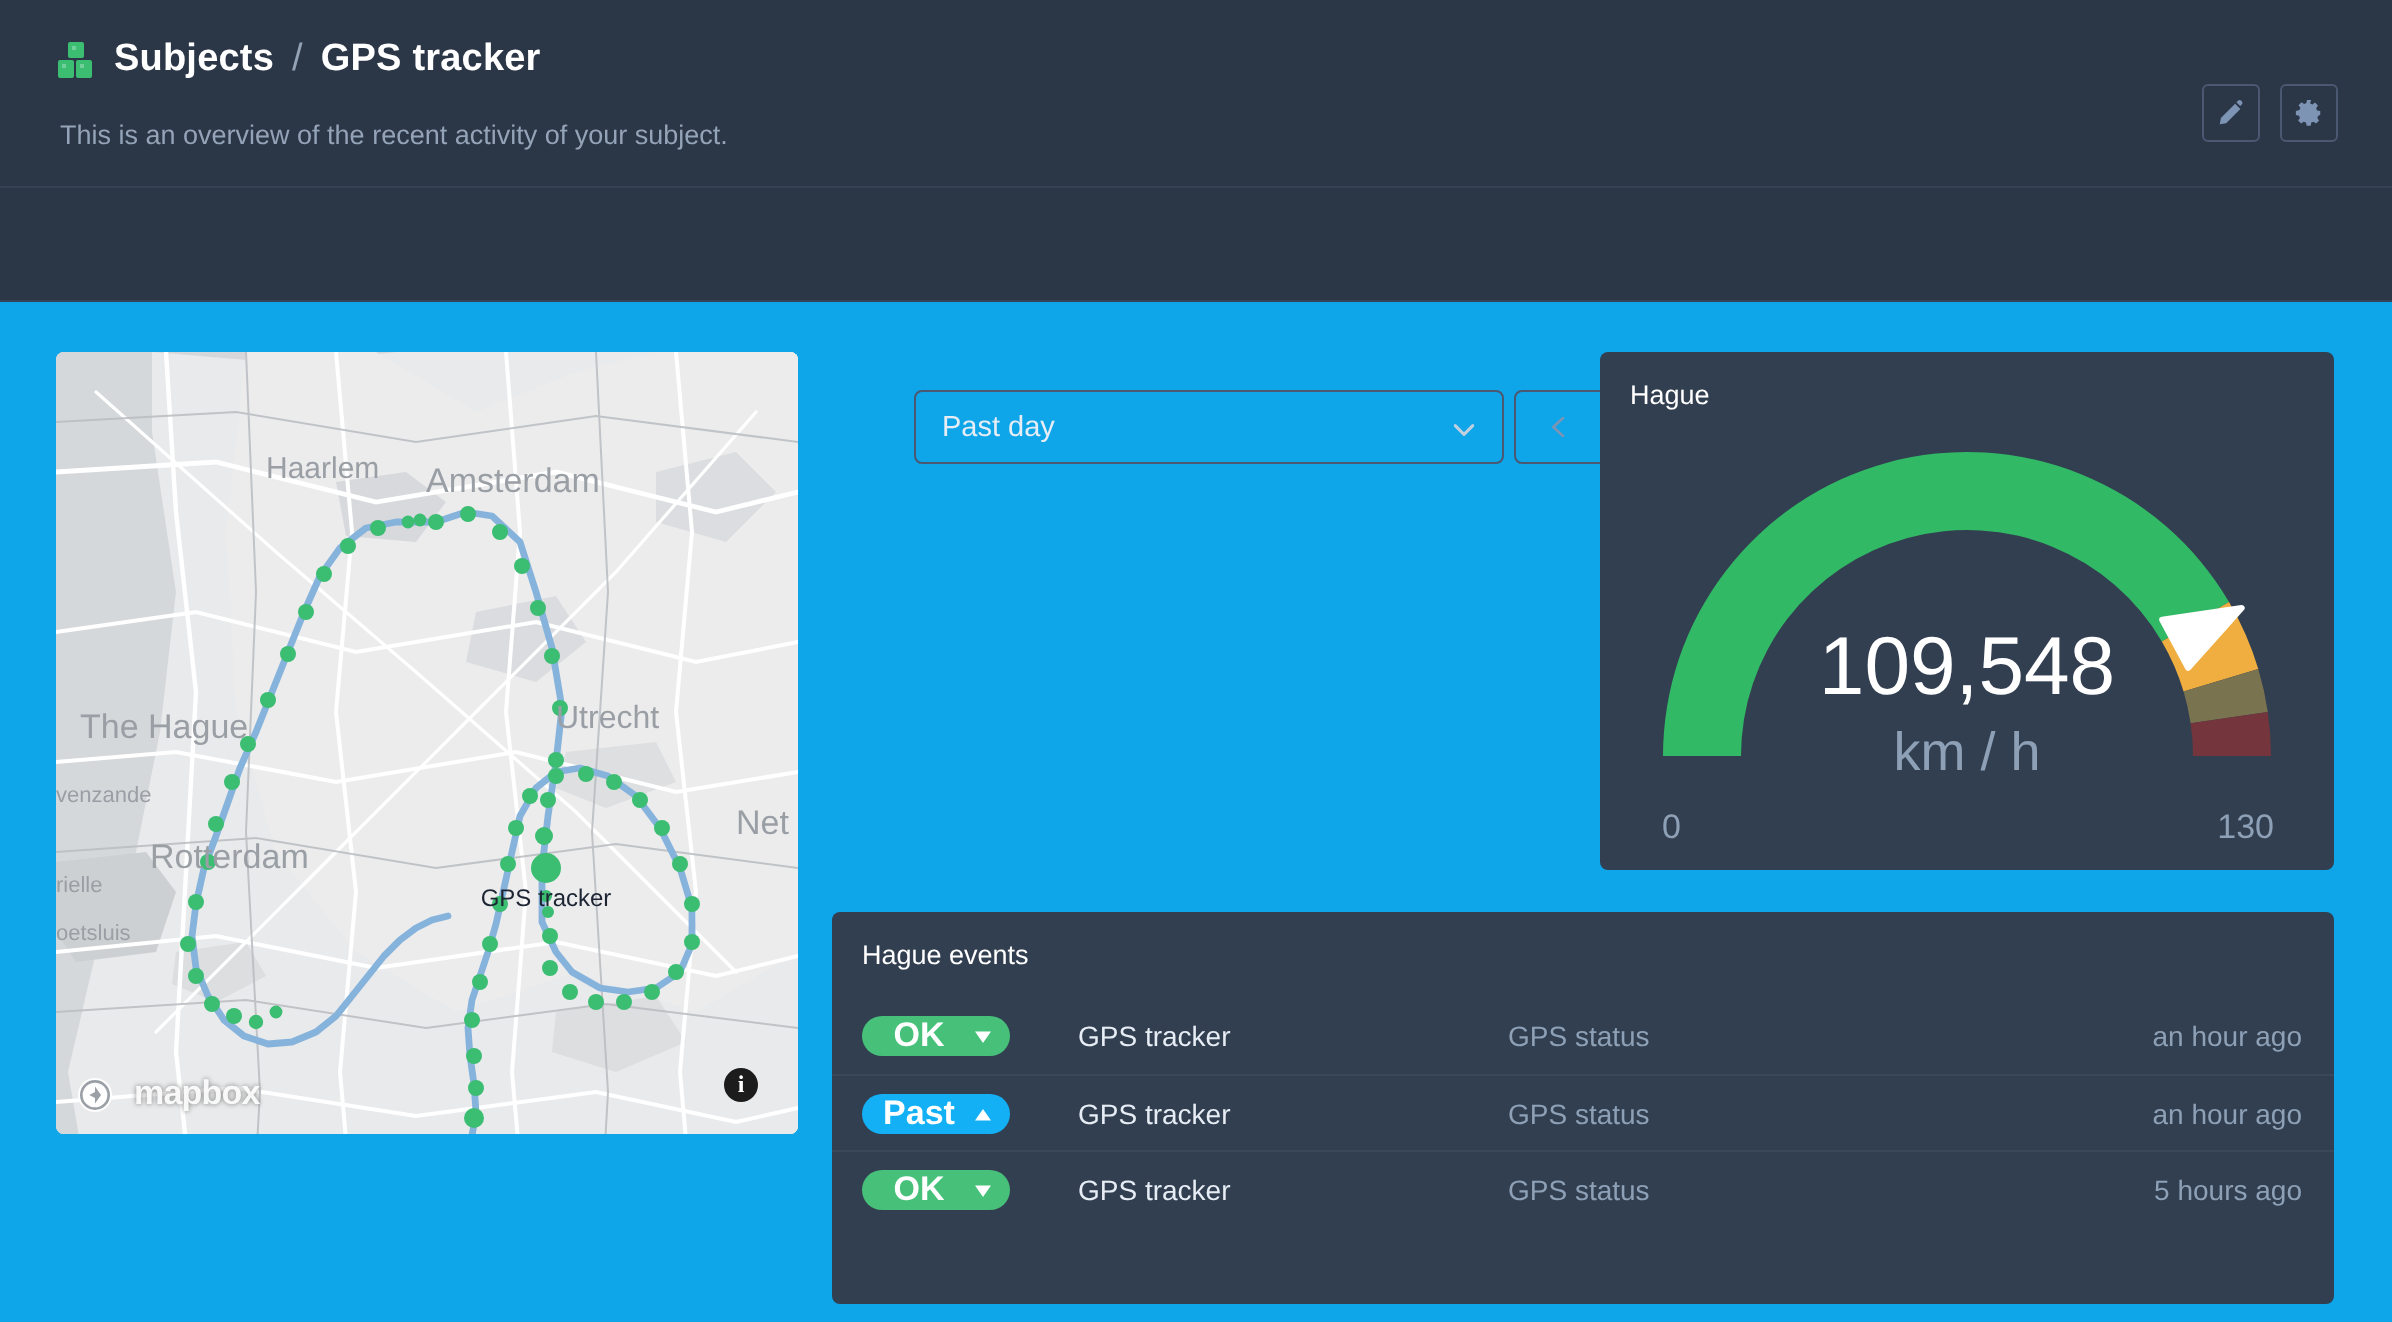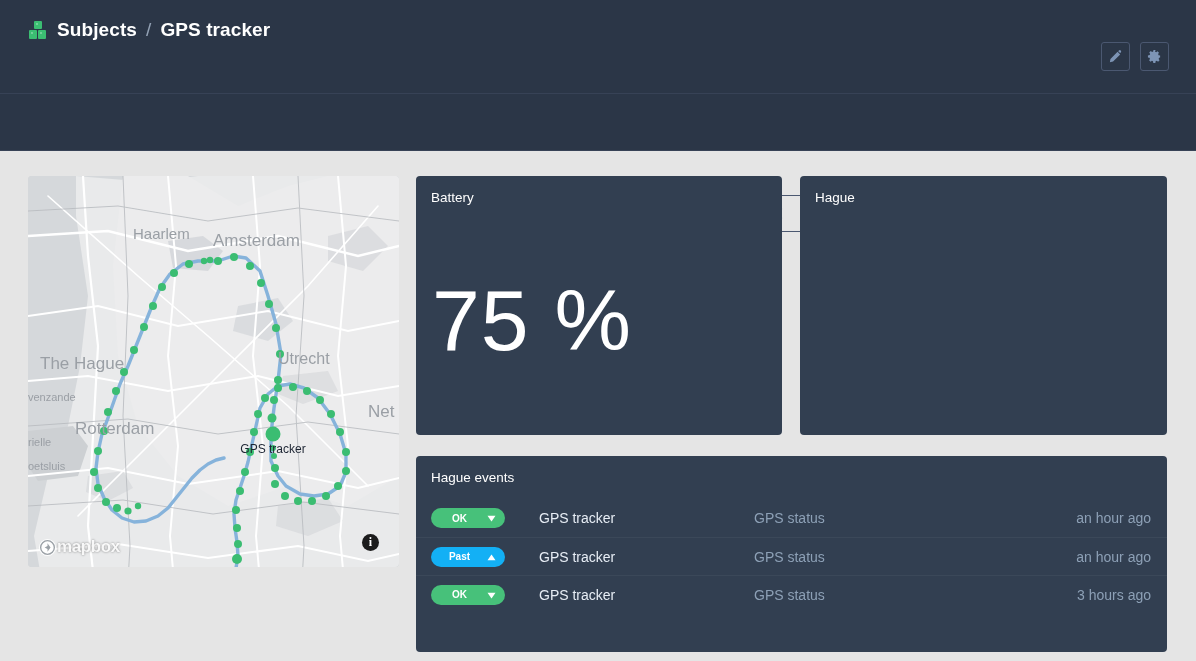--- a/index.html
+++ b/index.html
@@ -5,21 +5,21 @@
   * { box-sizing: border-box; }
   html, body {
     margin: 0; padding: 0;
     width: 1196px; height: 661px;
     background: #2b3647;
     font-family: "Liberation Sans", sans-serif;
     overflow: hidden;
   }
 
   
-  #app { position: relative; width: 1196px; height: 661px; background: #e5e5e5; padding-left: 27px; }
+  #app { position: relative; width: 1196px; height: 661px; background: #0ea5e9; padding-left: 27px; }
 
   .header {
     position: absolute; left: 0; top: 0; width: 1196px; height: 94px;
     background: #2b3647;
     border-bottom: 1px solid #374256;
   }
   .breadcrumb {
     position: absolute; left: 28px; top: 19px;
     display: flex; align-items: center; gap: 9px;
     font-size: 19px; font-weight: bold; color: #ffffff;
@@ -90,21 +90,21 @@
     font-size: 13.5px; color: #ffffff;
   }
 
   
   #map-card { left: 28px; top: 176px; width: 371px; height: 391px; background: #d3d6d9;
               overflow: hidden; border-radius: 4px; }
   #map-svg { position: absolute; left: 0; top: 0; }
   .map-label { font-family: "Liberation Sans", sans-serif; fill: #9a9fa5; }
   .mapbox-attrib {
     position: absolute; left: 10px; bottom: 9px; height: 22px;
-    display: flex; align-items: center; gap: 0;
+    display: flex; align-items: center; gap: 10px;
   }
   .mapbox-word {
     font-size: 17px; font-weight: bold; color: rgba(255,255,255,.92);
     letter-spacing: -0.4px;
     text-shadow: 0 0 2px rgba(0,0,0,.28), 0 0 3px rgba(0,0,0,.22);
   }
   .info-dot {
     position: absolute; right: 20px; bottom: 16px; width: 17px; height: 17px;
     border-radius: 50%; background: #1c1c1c; color: #fff; font-size: 12px;
     font-weight: bold; display: flex; align-items: center; justify-content: center;
@@ -145,21 +145,21 @@
     border-top: 1px solid #3b4859; padding: 0 16px 0 15px;
   }
   .event-row:first-child { border-top: none; }
   .badge {
     width: 74px; height: 20px; border-radius: 10px; flex: 0 0 auto;
     display: flex; align-items: center; justify-content: space-between;
     padding: 0 9px 0 0; position: relative; cursor: pointer;
   }
   .badge .btext {
     position: absolute; left: 0; right: 17px; text-align: center;
-    font-size: 10px; font-weight: bold; color: #ffffff;
+    font-size: 17px; font-weight: bold; color: #ffffff;
   }
   .badge .barrow { position: absolute; right: 9px; top: 7px; }
   .event-name { margin-left: 34px; width: 215px; font-size: 14px; color: #e7edf5; }
   .event-type { flex: 1; font-size: 14px; color: #8da0b6; }
   .event-time { font-size: 14px; color: #8da0b6; text-align: right; }
 </style>
 </head>
 <body>
 
 <div id="app">
@@ -171,20 +171,21 @@
           <i class="b2"></i>
           <i class="b3"></i>
         <i class="d" style="left:8px;top:3px;"></i>
         <i class="d" style="left:3px;top:12px;"></i>
         <i class="d" style="left:12px;top:12px;"></i>
       </span>
       <span>Subjects</span>
       <span class="crumb-sep">/</span>
       <span class="crumb-current">GPS tracker</span>
     </div>
+    <div class="subtitle">This is an overview of the recent activity of your subject.</div>
 
     <div class="hdr-actions">
       <div class="icon-btn">
         <svg width="15" height="15" viewBox="0 0 16 16">
           <path d="M11.6 1.6a1.4 1.4 0 0 1 2 2l-.7.7-2-2 .7-.7zM10.2 3L2.6 10.6 2 14l3.4-.6L13 5.8 10.2 3z" fill="#7d94b5"></path>
         </svg>
       </div>
       <div class="icon-btn">
         <svg width="15" height="15" viewBox="0 0 16 16">
           <path fill="#7d94b5" d="M8 5.3A2.7 2.7 0 1 0 8 10.7 2.7 2.7 0 0 0 8 5.3zm0 4.2a1.5 1.5 0 1 1 0-3 1.5 1.5 0 0 1 0 3z"></path>
@@ -364,27 +365,40 @@
       <svg width="19" height="19" viewBox="0 0 20 20">
         <circle cx="10" cy="10" r="9" fill="rgba(255,255,255,.9)"></circle>
         <circle cx="10" cy="10" r="7.2" fill="none" stroke="#9aa0a6" stroke-width="1.4"></circle>
         <path d="M10 5.5 L13.2 10 L10 14.5 L10 11.6 L7 10 L10 8.4 Z" fill="#9aa0a6"></path>
       </svg>
       <span class="mapbox-word">mapbox</span>
     </div>
     <div class="info-dot">i</div>
   </div>
 
-  <div id="battery-card" class="card">
-    <div class="card-title">Battery</div>
-    <div id="battery-value">75 %</div>
-  </div>
 
   <div id="speed-card" class="card">
     <div class="card-title">Hague</div>
+    <div id="gauge-wrap">
+      <svg width="367" height="200" viewBox="0 0 367 200">
+        <g id="gauge-bands">
+            <path d="M 31.5 169.99999999999997 A 152 152 0 0 1 314.51938936576744 92.94210222033423 L 280.90257235744554 112.71353651906426 A 113 113 0 0 0 70.5 170 Z" fill="#32b965"></path>
+            <path d="M 314.51938936576744 92.94210222033423 A 152 152 0 0 1 329.15336602459325 126.53625688339925 L 291.7817786893358 137.68813834094811 A 113 113 0 0 0 280.90257235744554 112.71353651906426 Z" fill="#efae3f"></path>
+            <path d="M 329.15336602459325 126.53625688339925 A 152 152 0 0 1 333.90497271655977 148.03766446547837 L 295.3142231379688 153.672737398678 A 113 113 0 0 0 291.7817786893358 137.68813834094811 Z" fill="#7a7350"></path>
+            <path d="M 333.90497271655977 148.03766446547837 A 152 152 0 0 1 335.5 170 L 296.5 170 A 113 113 0 0 0 295.3142231379688 153.672737398678 Z" fill="#74363c"></path>
+          </g>
+        <g id="gauge-needle">
+            <path d="M 320.8310271519429 95.99872310971712 L 281.08955405016536 101.90243073141409 L 294.04438448282485 125.94391007688725 Z" fill="#ffffff" stroke="#ffffff" stroke-width="3" stroke-linejoin="round"></path>
+          </g>
+      </svg>
+      <div id="gauge-value">109,548</div>
+      <div id="gauge-unit">km / h</div>
+      <div id="gauge-min">0</div>
+      <div id="gauge-max">130</div>
+    </div>
   </div>
 
   <div id="events-card" class="card">
     <div class="card-title">Hague events</div>
     <div id="events-list">
         <div class="event-row">
           <div class="badge" style="background: rgb(71, 193, 122);">
             <span class="btext">OK</span>
             <svg class="barrow" width="9" height="7" viewBox="0 0 9 7">
               <path d="M0.5 0.8 L8.5 0.8 L4.5 6.5 Z" fill="#ffffff"></path>
@@ -407,18 +421,18 @@
         </div>
         <div class="event-row">
           <div class="badge" style="background: rgb(71, 193, 122);">
             <span class="btext">OK</span>
             <svg class="barrow" width="9" height="7" viewBox="0 0 9 7">
               <path d="M0.5 0.8 L8.5 0.8 L4.5 6.5 Z" fill="#ffffff"></path>
             </svg>
           </div>
           <div class="event-name">GPS tracker</div>
           <div class="event-type">GPS status</div>
-          <div class="event-time">3 hours ago</div>
+          <div class="event-time">5 hours ago</div>
         </div>
       </div>
   </div>
 
 </div>
 
 </body></html>

